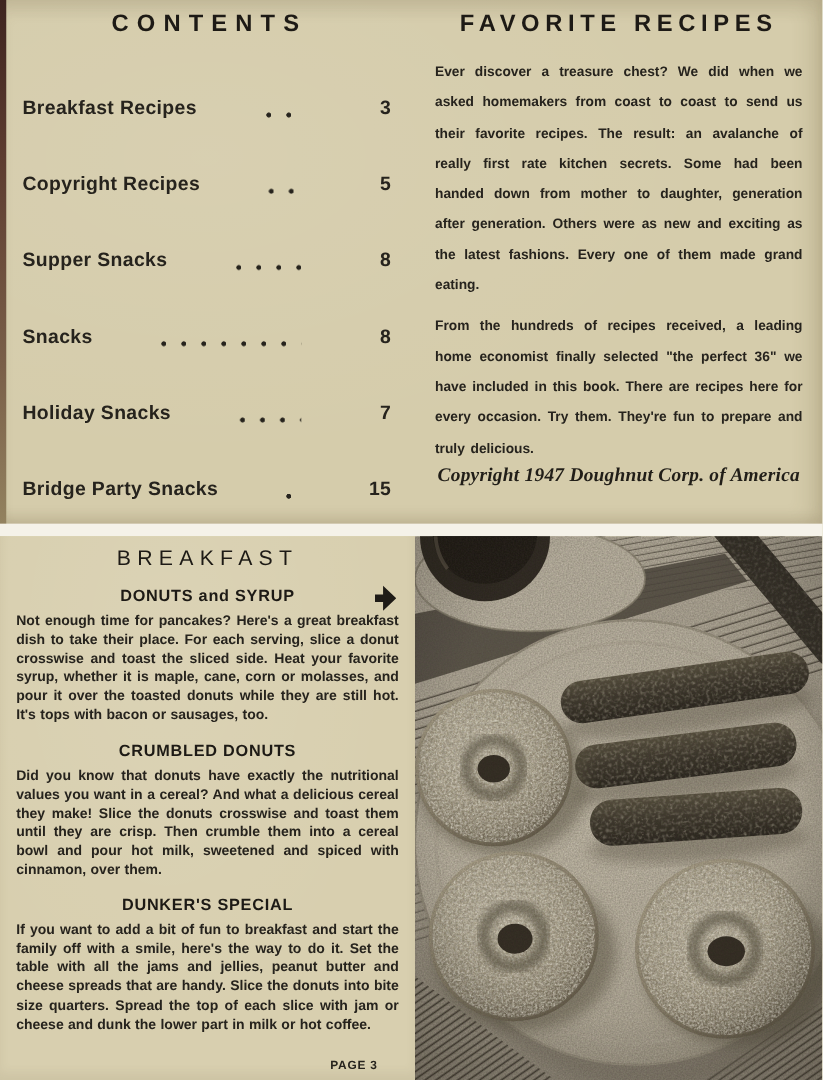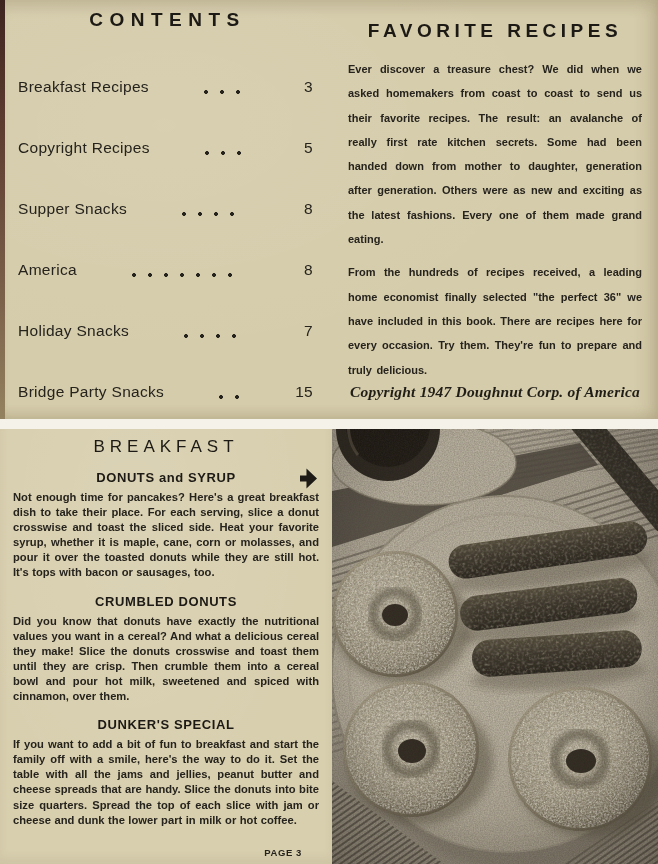--- a/index.html
+++ b/index.html
@@ -19,32 +19,32 @@
     background:linear-gradient(180deg,#3e241f 0%,#5d3c30 30%,#7a5f49 70%,#93825f 100%);
   }
   .booklet-title{
     margin:0;text-align:center;font-size:19px;font-weight:bold;
     letter-spacing:6.5px;color:#1d1a15;padding-top:9px;
   }
   .contents-page{position:absolute;left:5px;top:0;width:325px;height:513px;}
   .toc{margin:47px 17px 0 13px;}
   .toc-row{
     display:flex;align-items:baseline;height:17px;margin-bottom:44px;
-    font-size:15.5px;font-weight:normal;letter-spacing:.3px;color:#26231d;gap:44px;
+    font-size:15.5px;font-weight:bold;letter-spacing:.3px;color:#26231d;gap:44px;
   }
   .toc-leader{
     flex:1;height:6px;margin:0 8px 0 10px;align-self:flex-end;
     background:radial-gradient(circle at 3px 3px, #26231d 1.7px, rgba(0,0,0,0) 2.2px) left center / 16px 6px repeat-x;
   }
   .toc-num{min-width:20px;text-align:right;}
   .page-label{
     position:absolute;font-size:9.5px;font-weight:bold;letter-spacing:.6px;color:#26231d;
   }
   .page2{left:15px;bottom:6px;}
-  .favorite-page{position:absolute;left:348px;top:11px;width:294px;height:310px;}
+  .favorite-page{position:absolute;left:348px;top:0;width:294px;height:310px;}
   .favorite-page p{
     margin:0;text-align:justify;font-weight:bold;font-size:11px;
     line-height:24.3px;word-spacing:1.5px;color:#26231d;
   }
   .fav-p1{margin-top:15px !important;}
   .fav-p2{margin-top:9px !important;}
   .copyright-line{
     margin-top:1px;font-family:"Liberation Serif",serif;font-style:italic;font-weight:bold;
     font-size:15.5px;text-align:center;letter-spacing:.2px;color:#211e18;
   }
@@ -96,21 +96,21 @@
           <span>Copyright Recipes</span>
           <span class="toc-leader"></span>
           <span class="toc-num">5</span>
         </div>
         <div class="toc-row">
           <span>Supper Snacks</span>
           <span class="toc-leader"></span>
           <span class="toc-num">8</span>
         </div>
         <div class="toc-row">
-          <span>America</span>
+          <span>Snacks</span>
           <span class="toc-leader"></span>
           <span class="toc-num">8</span>
         </div>
         <div class="toc-row">
           <span>Holiday Snacks</span>
           <span class="toc-leader"></span>
           <span class="toc-num">7</span>
         </div>
         <div class="toc-row">
           <span>Bridge Party Snacks</span>

